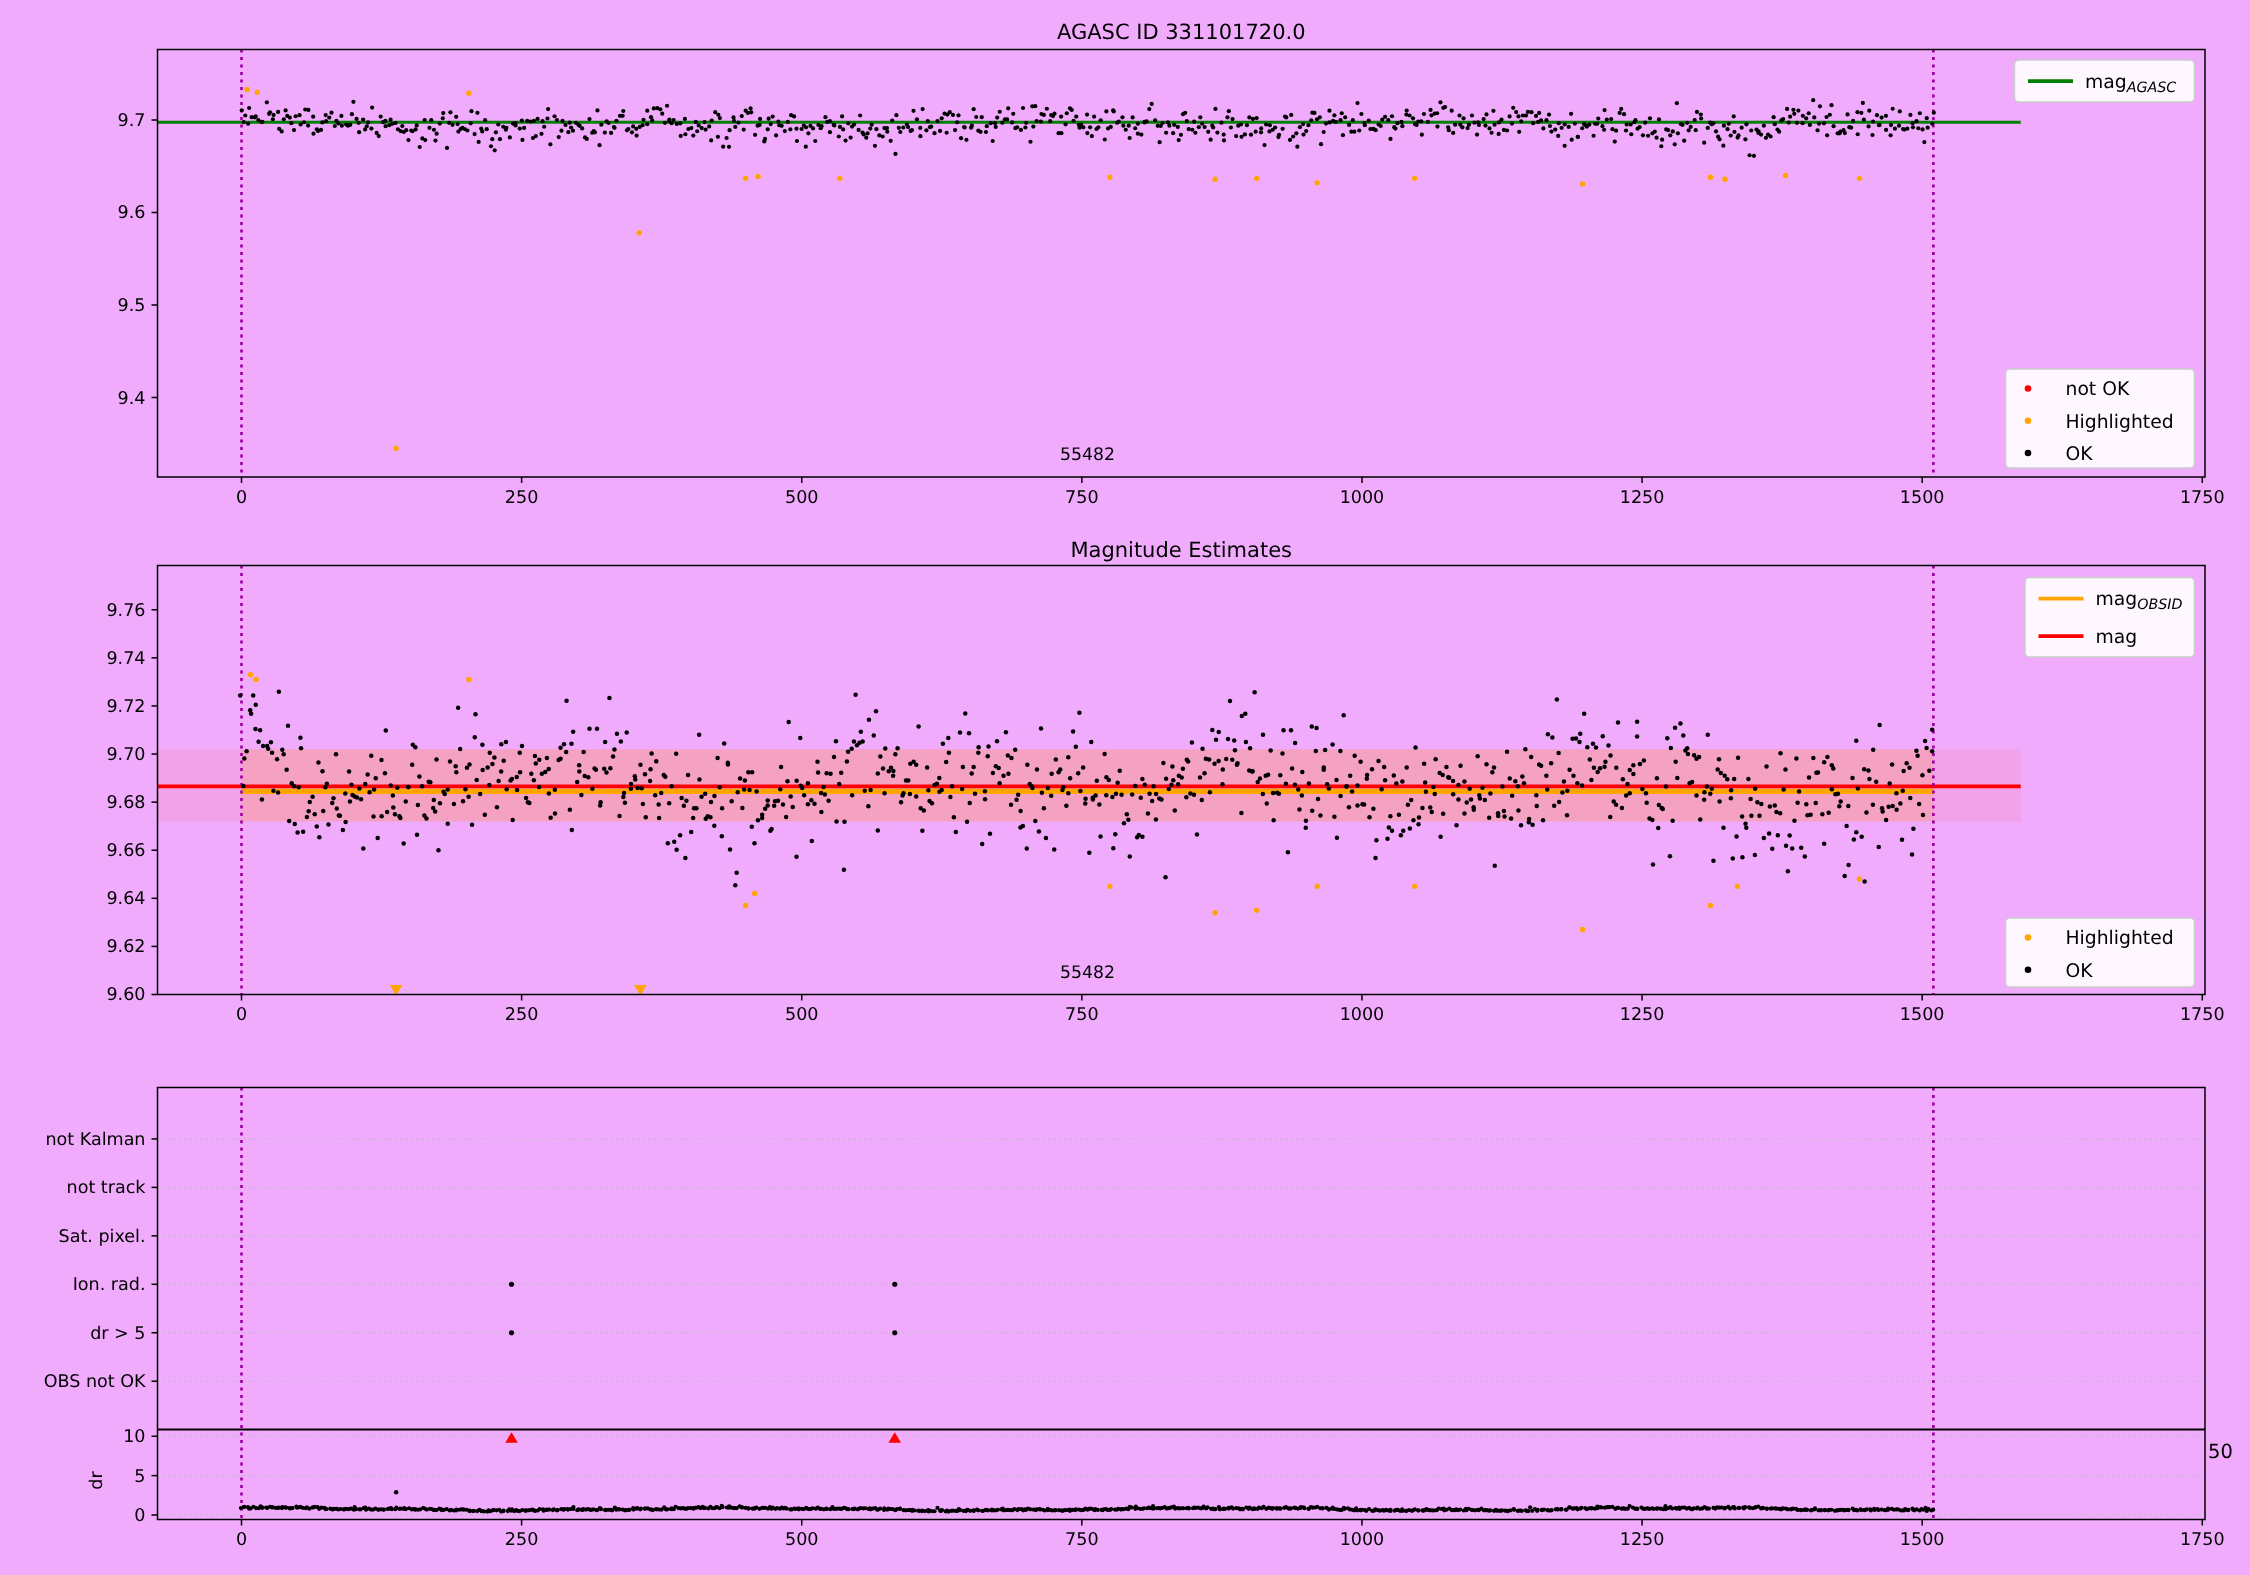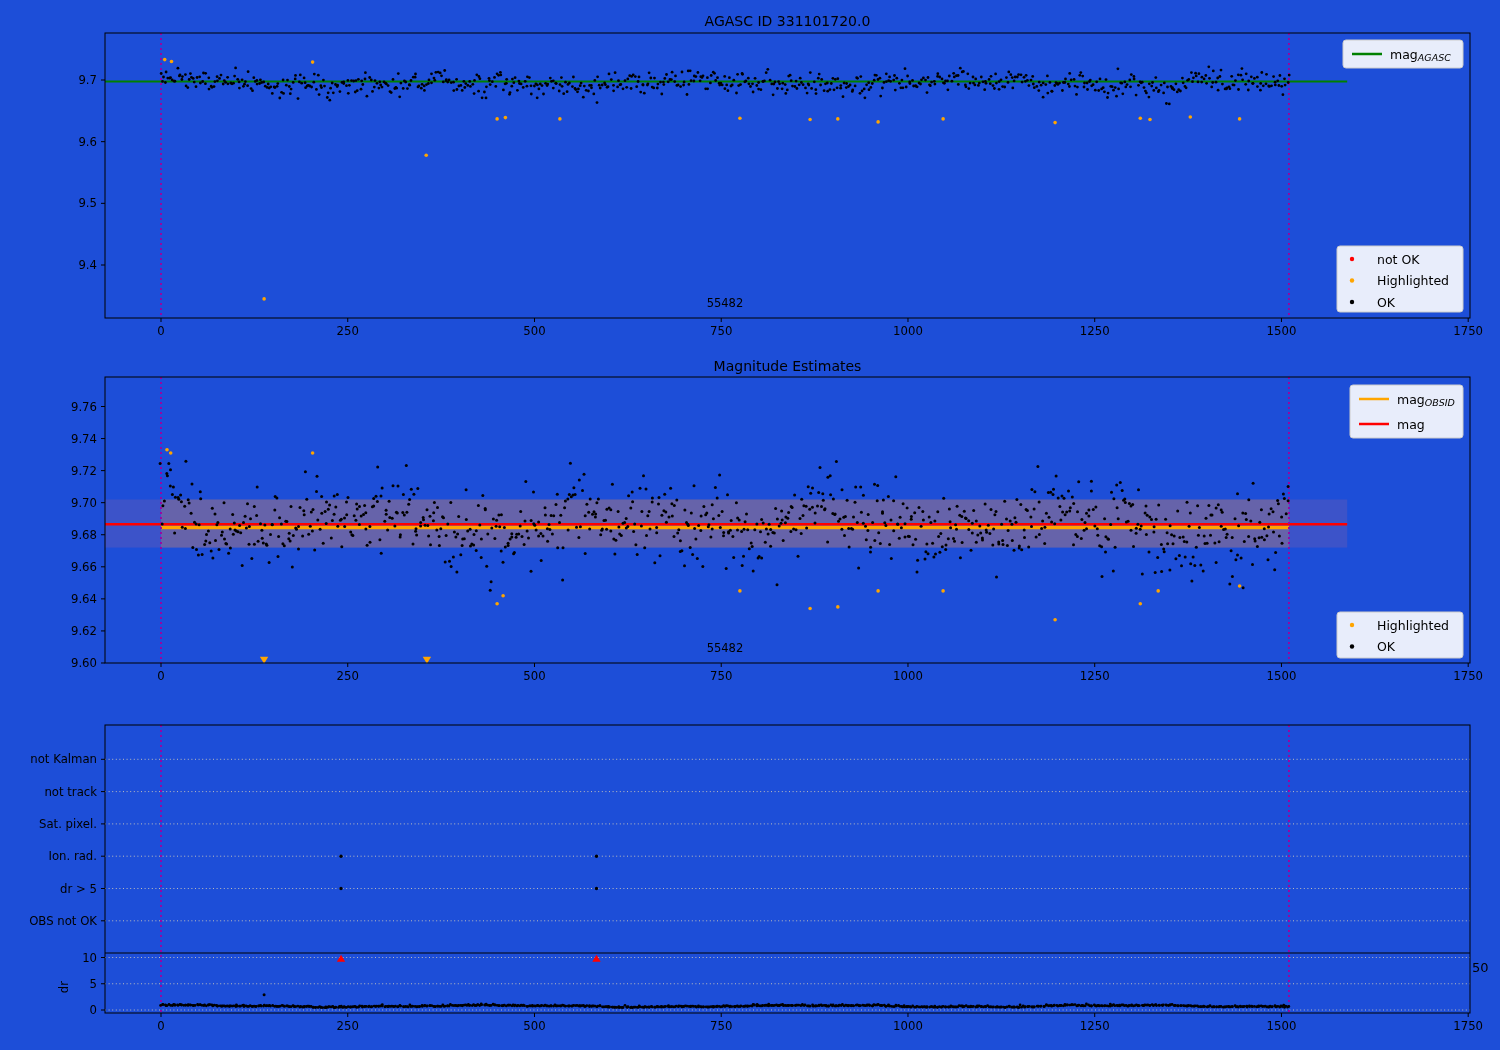--- a/index.html
+++ b/index.html
@@ -1,16 +1,16 @@
 <!DOCTYPE html>
 <html><head>
 <meta charset="utf-8">
 <style>
   html,body{margin:0;padding:0;background:#ffffff;}
-  .figure{position:relative;width:1500px;height:1050px;background:#1d4ed8;overflow:hidden;
+  .figure{position:relative;width:1500px;height:1050px;background:#f0abfc;overflow:hidden;
           font-family:"DejaVu Sans","Liberation Sans",sans-serif;}
   svg text{font-family:"DejaVu Sans","Liberation Sans",sans-serif;fill:#000000;}
 </style>
 </head>
 <body>
 
 <div class="figure">
   <svg id="fig" width="1500" height="1050" viewBox="0 0 1500 1050">
       <g>
         <text x="787.5" y="26" text-anchor="middle" font-size="14">AGASC ID 331101720.0</text>

